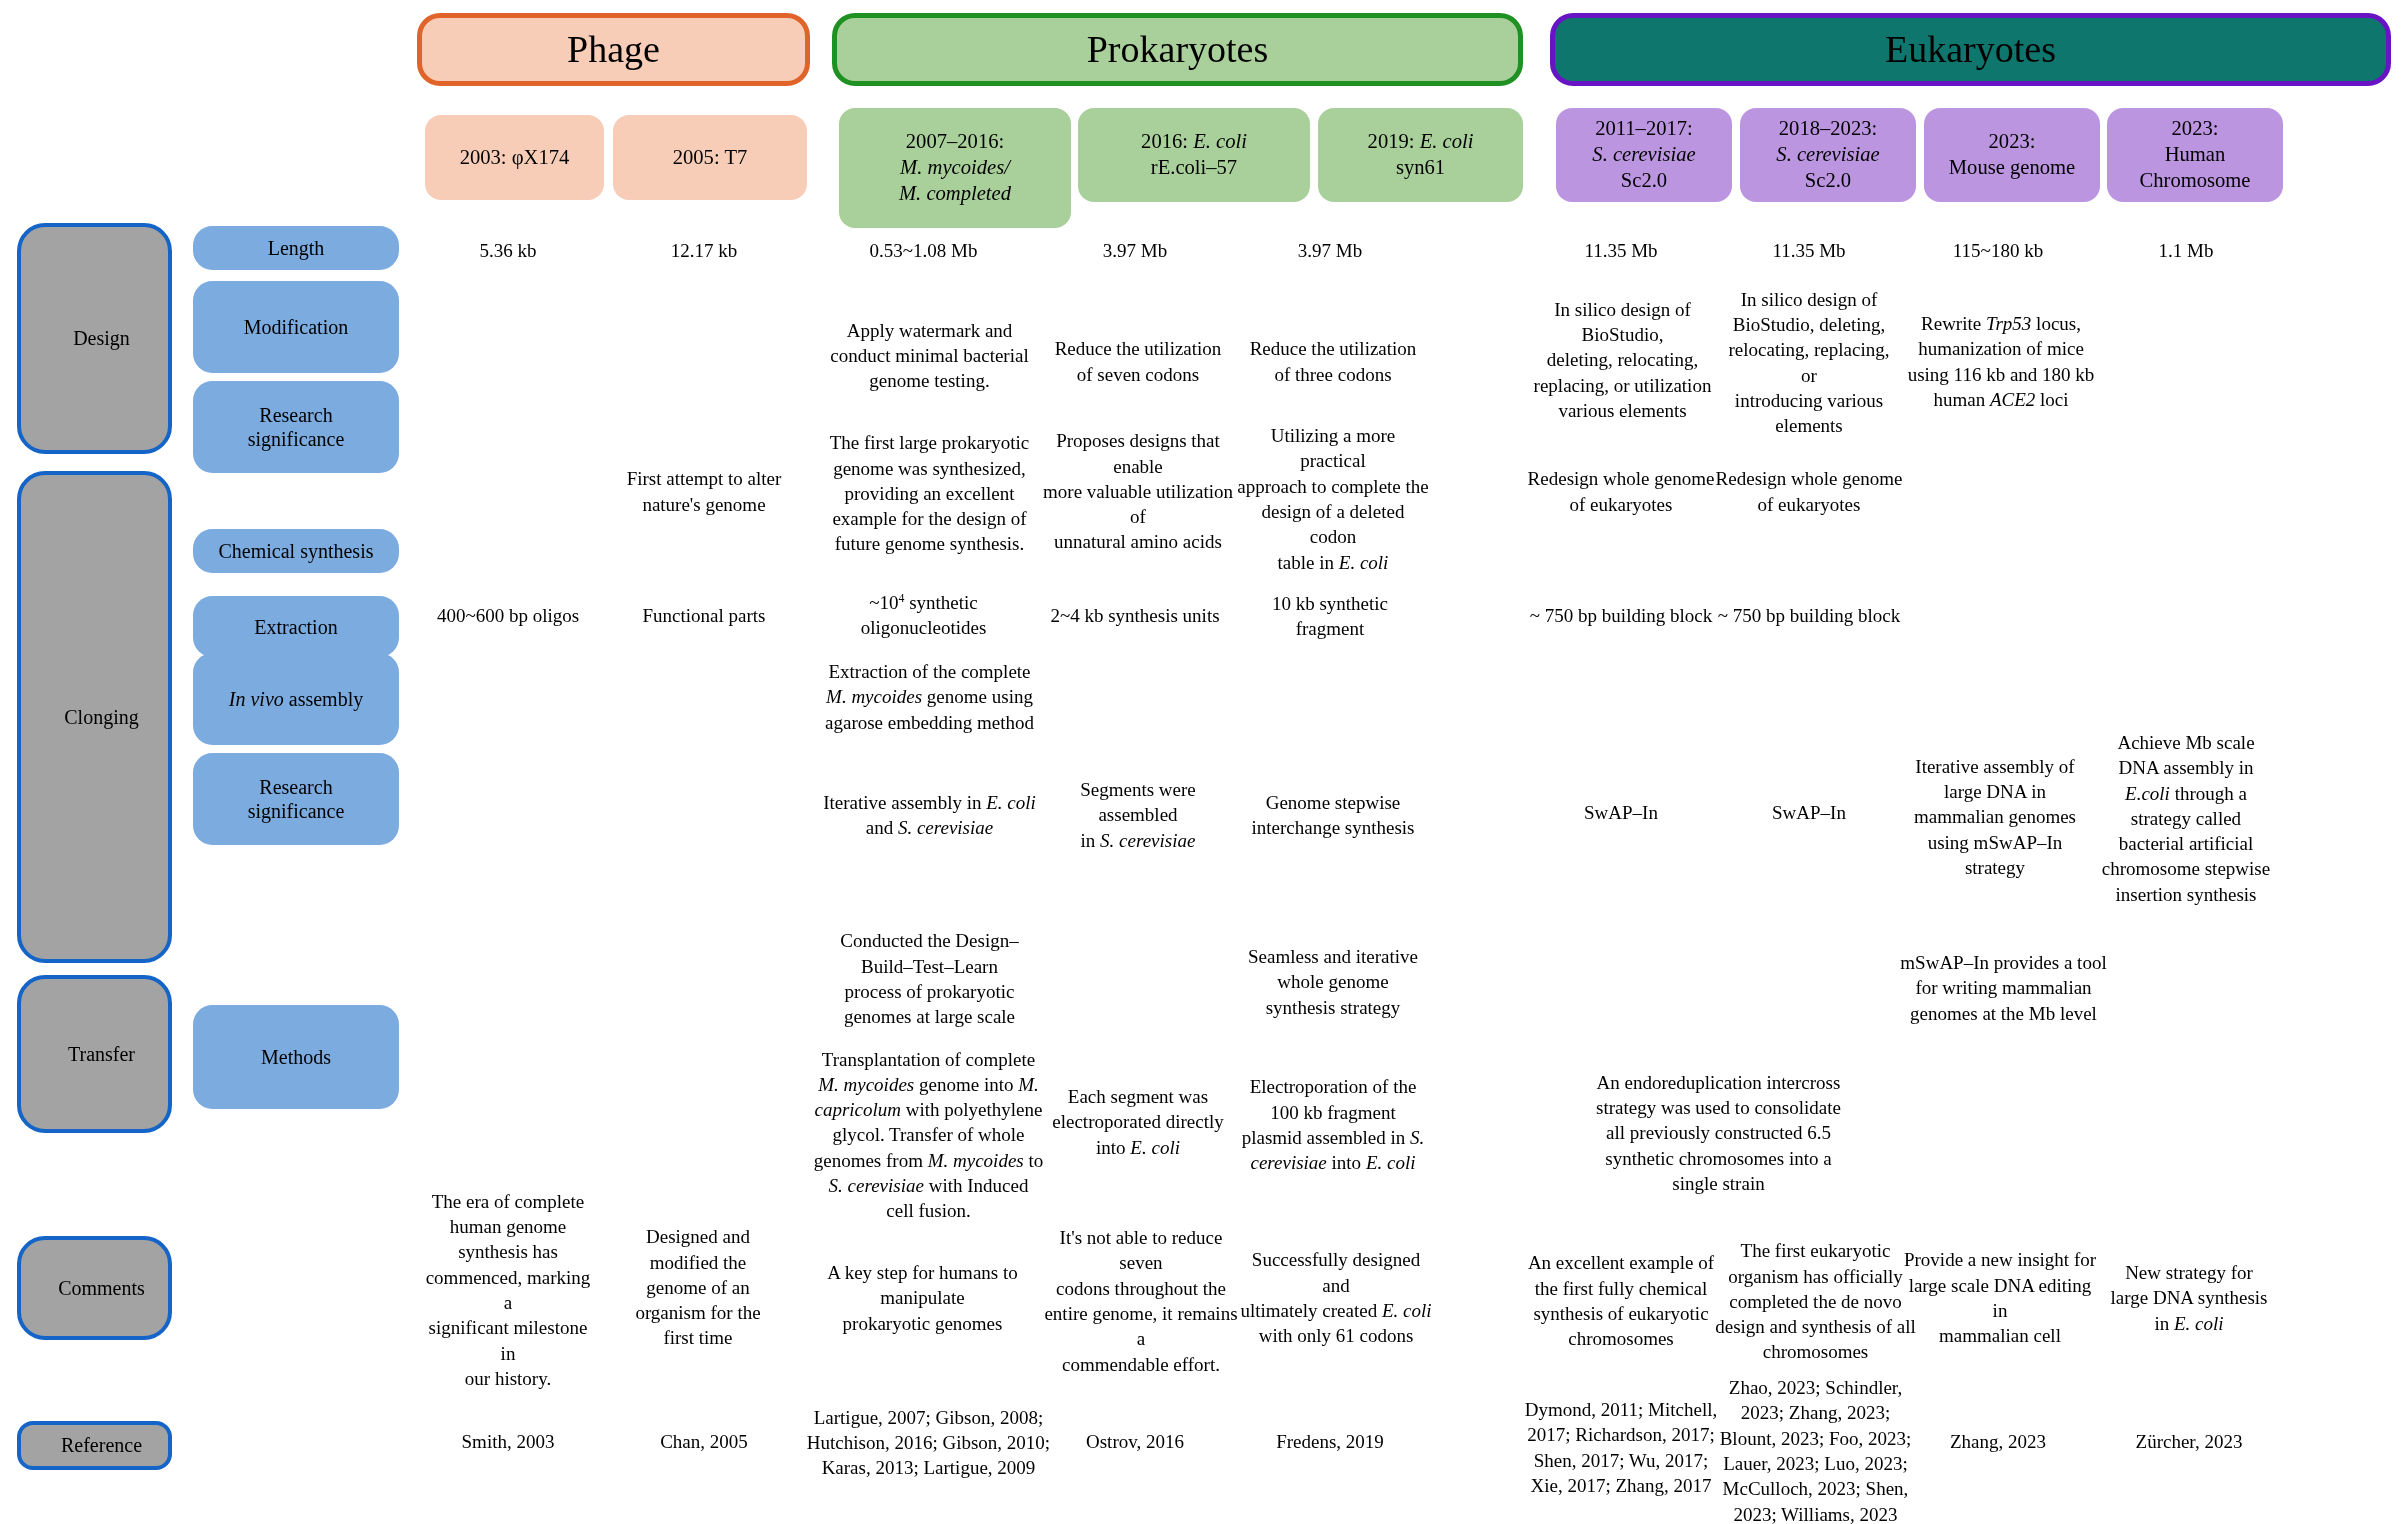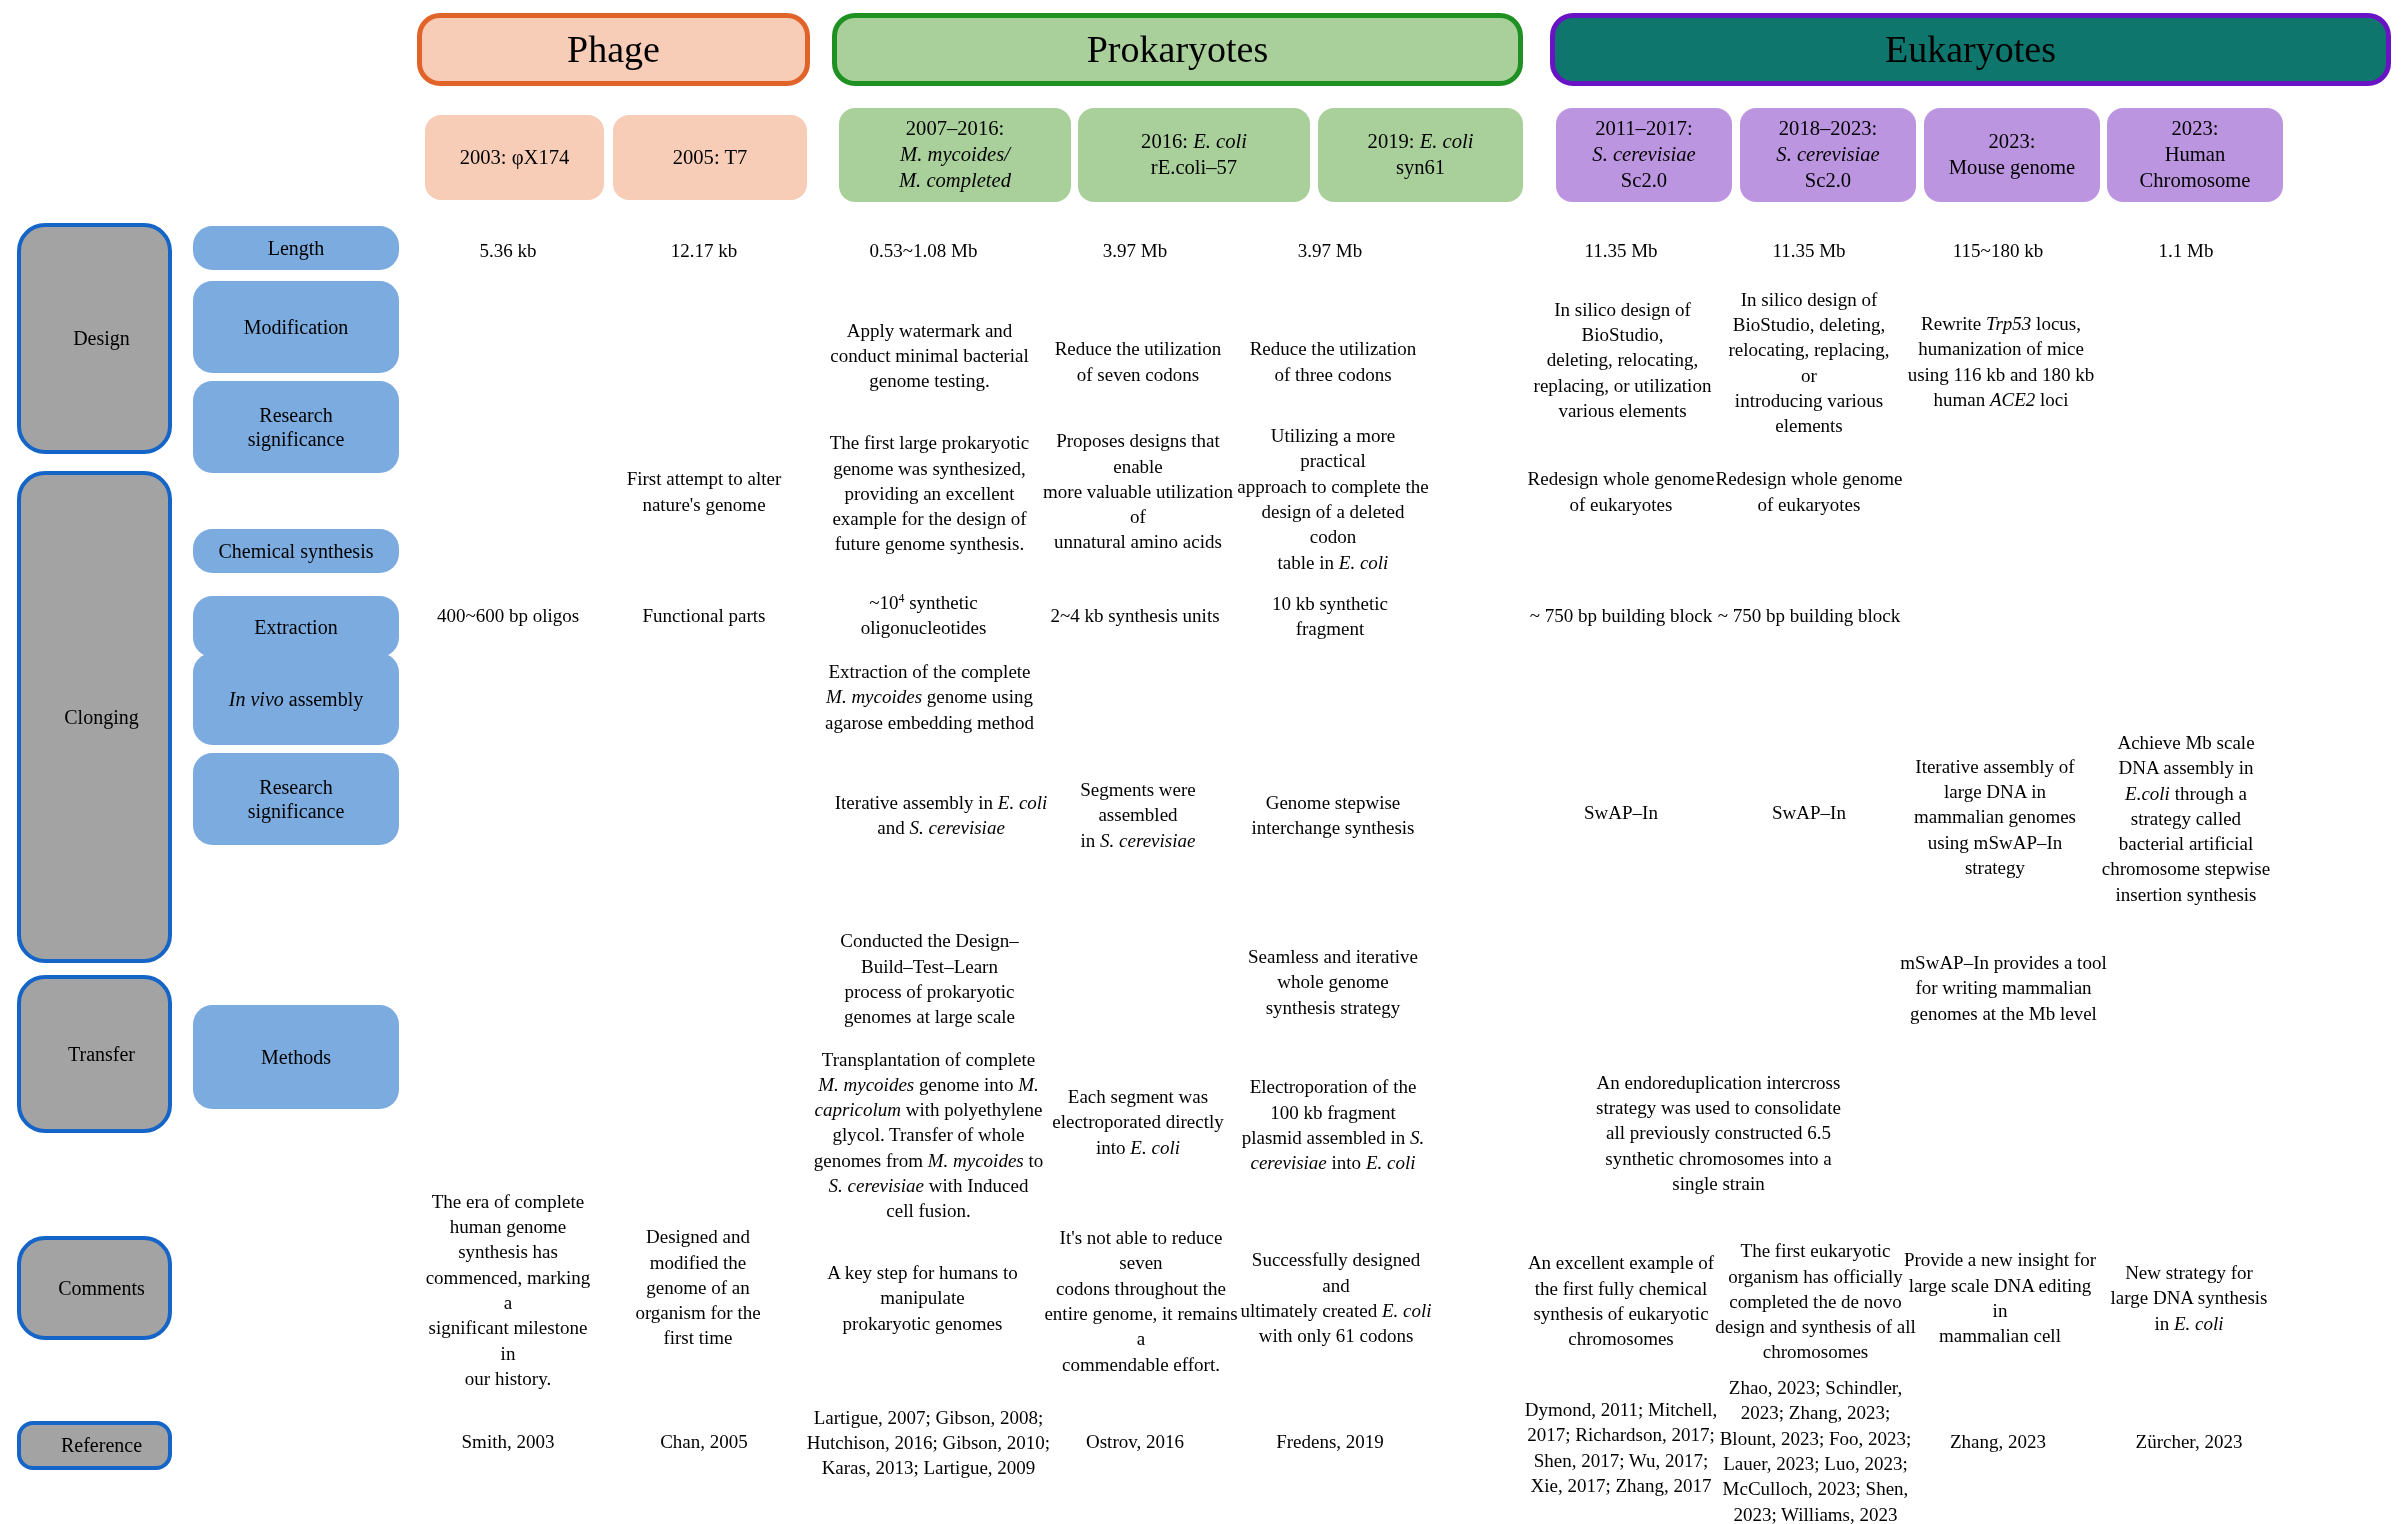--- a/index.html
+++ b/index.html
@@ -103,21 +103,21 @@
   <span>Eukaryotes</span>
 </div>
 
 <div class="abs col-pill phage" style="left:425px; top:115px; width:179px; height:85px;">
   <span style="white-space:pre-line">2003: φX174</span>
 </div>
 <div class="abs col-pill phage" style="left:613px; top:115px; width:194px; height:85px;">
   <span style="white-space:pre-line">2005: T7</span>
 </div>
 
-<div class="abs col-pill prokaryote" style="left:839px; top:108px; width:232px; height:94px;">
+<div class="abs col-pill prokaryote" style="left:839px; top:108px; width:232px; height:120px;">
   <span style="white-space:pre-line">2007–2016:<br><i>M. mycoides/</i><br><i>M. completed</i></span>
 </div>
 <div class="abs col-pill prokaryote" style="left:1078px; top:108px; width:232px; height:94px;">
   <span>2016: <i>E. coli</i><br>rE.coli–57</span>
 </div>
 <div class="abs col-pill prokaryote" style="left:1318px; top:108px; width:205px; height:94px;">
   <span>2019: <i>E. coli</i><br>syn61</span>
 </div>
 
 <div class="abs col-pill eukaryote" style="left:1556px; top:108px; width:176px; height:94px;">
@@ -252,21 +252,21 @@
 </div>
 <div class="abs cell" style="left:1044px; top:598px; width:182px; height:36px;"><span>2~4 kb synthesis units</span></div>
 <div class="abs cell" style="left:1233px; top:598px; width:194px; height:36px;"><span>10 kb synthetic fragment</span></div>
 <div class="abs cell" style="left:1524px; top:598px; width:194px; height:36px;"><span>~ 750 bp building block</span></div>
 <div class="abs cell" style="left:1712px; top:598px; width:194px; height:36px;"><span>~ 750 bp building block</span></div>
 
 <div class="abs cell" style="left:805px; top:653px; width:249px; height:88px;">
   <span>Extraction of the complete<br><em>M. mycoides</em> genome using<br>agarose embedding method</span>
 </div>
 
-<div class="abs cell" style="left:808px; top:783px; width:243px; height:64px;justify-content:flex-end;">
+<div class="abs cell" style="left:808px; top:783px; width:243px; height:64px;">
   <span>Iterative assembly in <em>E. coli</em><br>and <em>S. cerevisiae</em></span>
 </div>
 <div class="abs cell" style="left:1038px; top:783px; width:200px; height:64px;">
   <span>Segments were assembled<br>in <em>S. cerevisiae</em></span>
 </div>
 <div class="abs cell" style="left:1236px; top:783px; width:194px; height:64px;">
   <span>Genome stepwise
 interchange synthesis</span>
 </div>
 <div class="abs cell" style="left:1524px; top:795px; width:194px; height:36px;"><span>SwAP–In</span></div>

